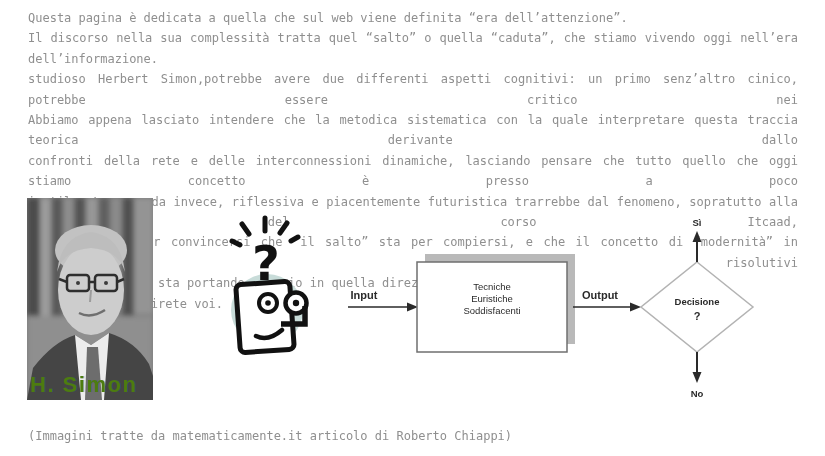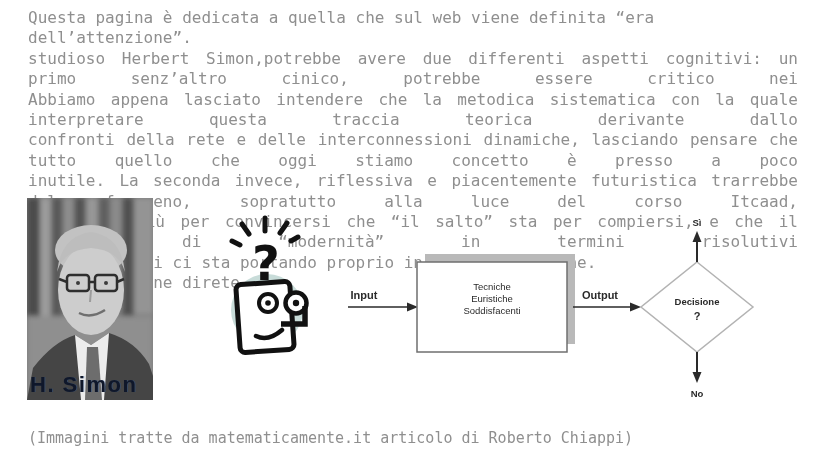--- a/index.html
+++ b/index.html
@@ -1,39 +1,40 @@
 <!DOCTYPE html>
 <html><head>
 <meta charset="utf-8">
 <style>
   html,body{margin:0;padding:0;background:#fff;}
   .page{position:relative;width:825px;height:456px;background:#ffffff;overflow:hidden;
         font-family:"DejaVu Sans Mono",monospace;}
-  .text-block{position:absolute;left:28px;top:8px;width:770px;font-size:16px;
+  .text-block{position:absolute;left:28px;top:8px;width:770px;font-size:12px;
         line-height:20.4px;color:#8f8f8f;}
   .tl{min-height:20.4px;}
   .jl{text-align:justify;text-align-last:justify;}
-  .caption{position:absolute;left:28px;top:429px;font-size:15px;color:#8f8f8f;}
+  .caption{position:absolute;left:28px;top:429px;font-size:12px;color:#8f8f8f;}
   .portrait{position:absolute;left:27px;top:198px;width:126px;height:202px;}
   .portrait svg{display:block;}
   .portrait-label{position:absolute;left:3px;bottom:2px;
         font-family:"Liberation Sans",sans-serif;font-size:22px;font-weight:700;
-        color:#0f172a;letter-spacing:1.5px;text-shadow:1px 0 0 rgba(40,90,160,0.35);}
+        color:#4d7c0f;letter-spacing:1.5px;text-shadow:1px 0 0 rgba(40,90,160,0.35);}
   .thinker{position:absolute;left:222px;top:210px;}
   .flowchart{position:absolute;left:330px;top:195px;}
   .flowchart text{font-family:"Liberation Sans",sans-serif;fill:#2a2a2a;}
   .thinker text{font-family:"DejaVu Sans",sans-serif;}
 </style>
 </head>
 <body>
 
 <div class="page">
 
   <div class="text-block">
     <div class="tl">Questa pagina è dedicata a quella che sul web viene definita “era dell’attenzione”.</div>
+    <div class="tl jl">Il discorso nella sua complessità tratta quel “salto” o quella “caduta”, che stiamo vivendo oggi nell’era dell’informazione.</div>
     <div class="tl jl">studioso Herbert Simon,potrebbe avere due differenti aspetti cognitivi: un primo senz’altro cinico, potrebbe essere critico nei</div>
     <div class="tl jl">Abbiamo appena lasciato intendere che la metodica sistematica con la quale interpretare questa traccia teorica derivante dallo</div>
     <div class="tl jl">confronti della rete e delle interconnessioni dinamiche, lasciando pensare che tutto quello che oggi stiamo concetto è presso a poco</div>
     <div class="tl jl">inutile. La seconda invece, riflessiva e piacentemente futuristica trarrebbe dal fenomeno, sopratutto alla luce del corso Itcaad,</div>
     <div class="tl jl">motivo in più per convincersi che “il salto” sta per compiersi, e che il concetto di “modernità” in termini risolutivi</div>
     <div class="tl">deterministici ci sta portando proprio in quella direzione.</div>
     <div class="tl">Quale direzione direte voi.</div>
   </div>
 
   <div class="portrait">

